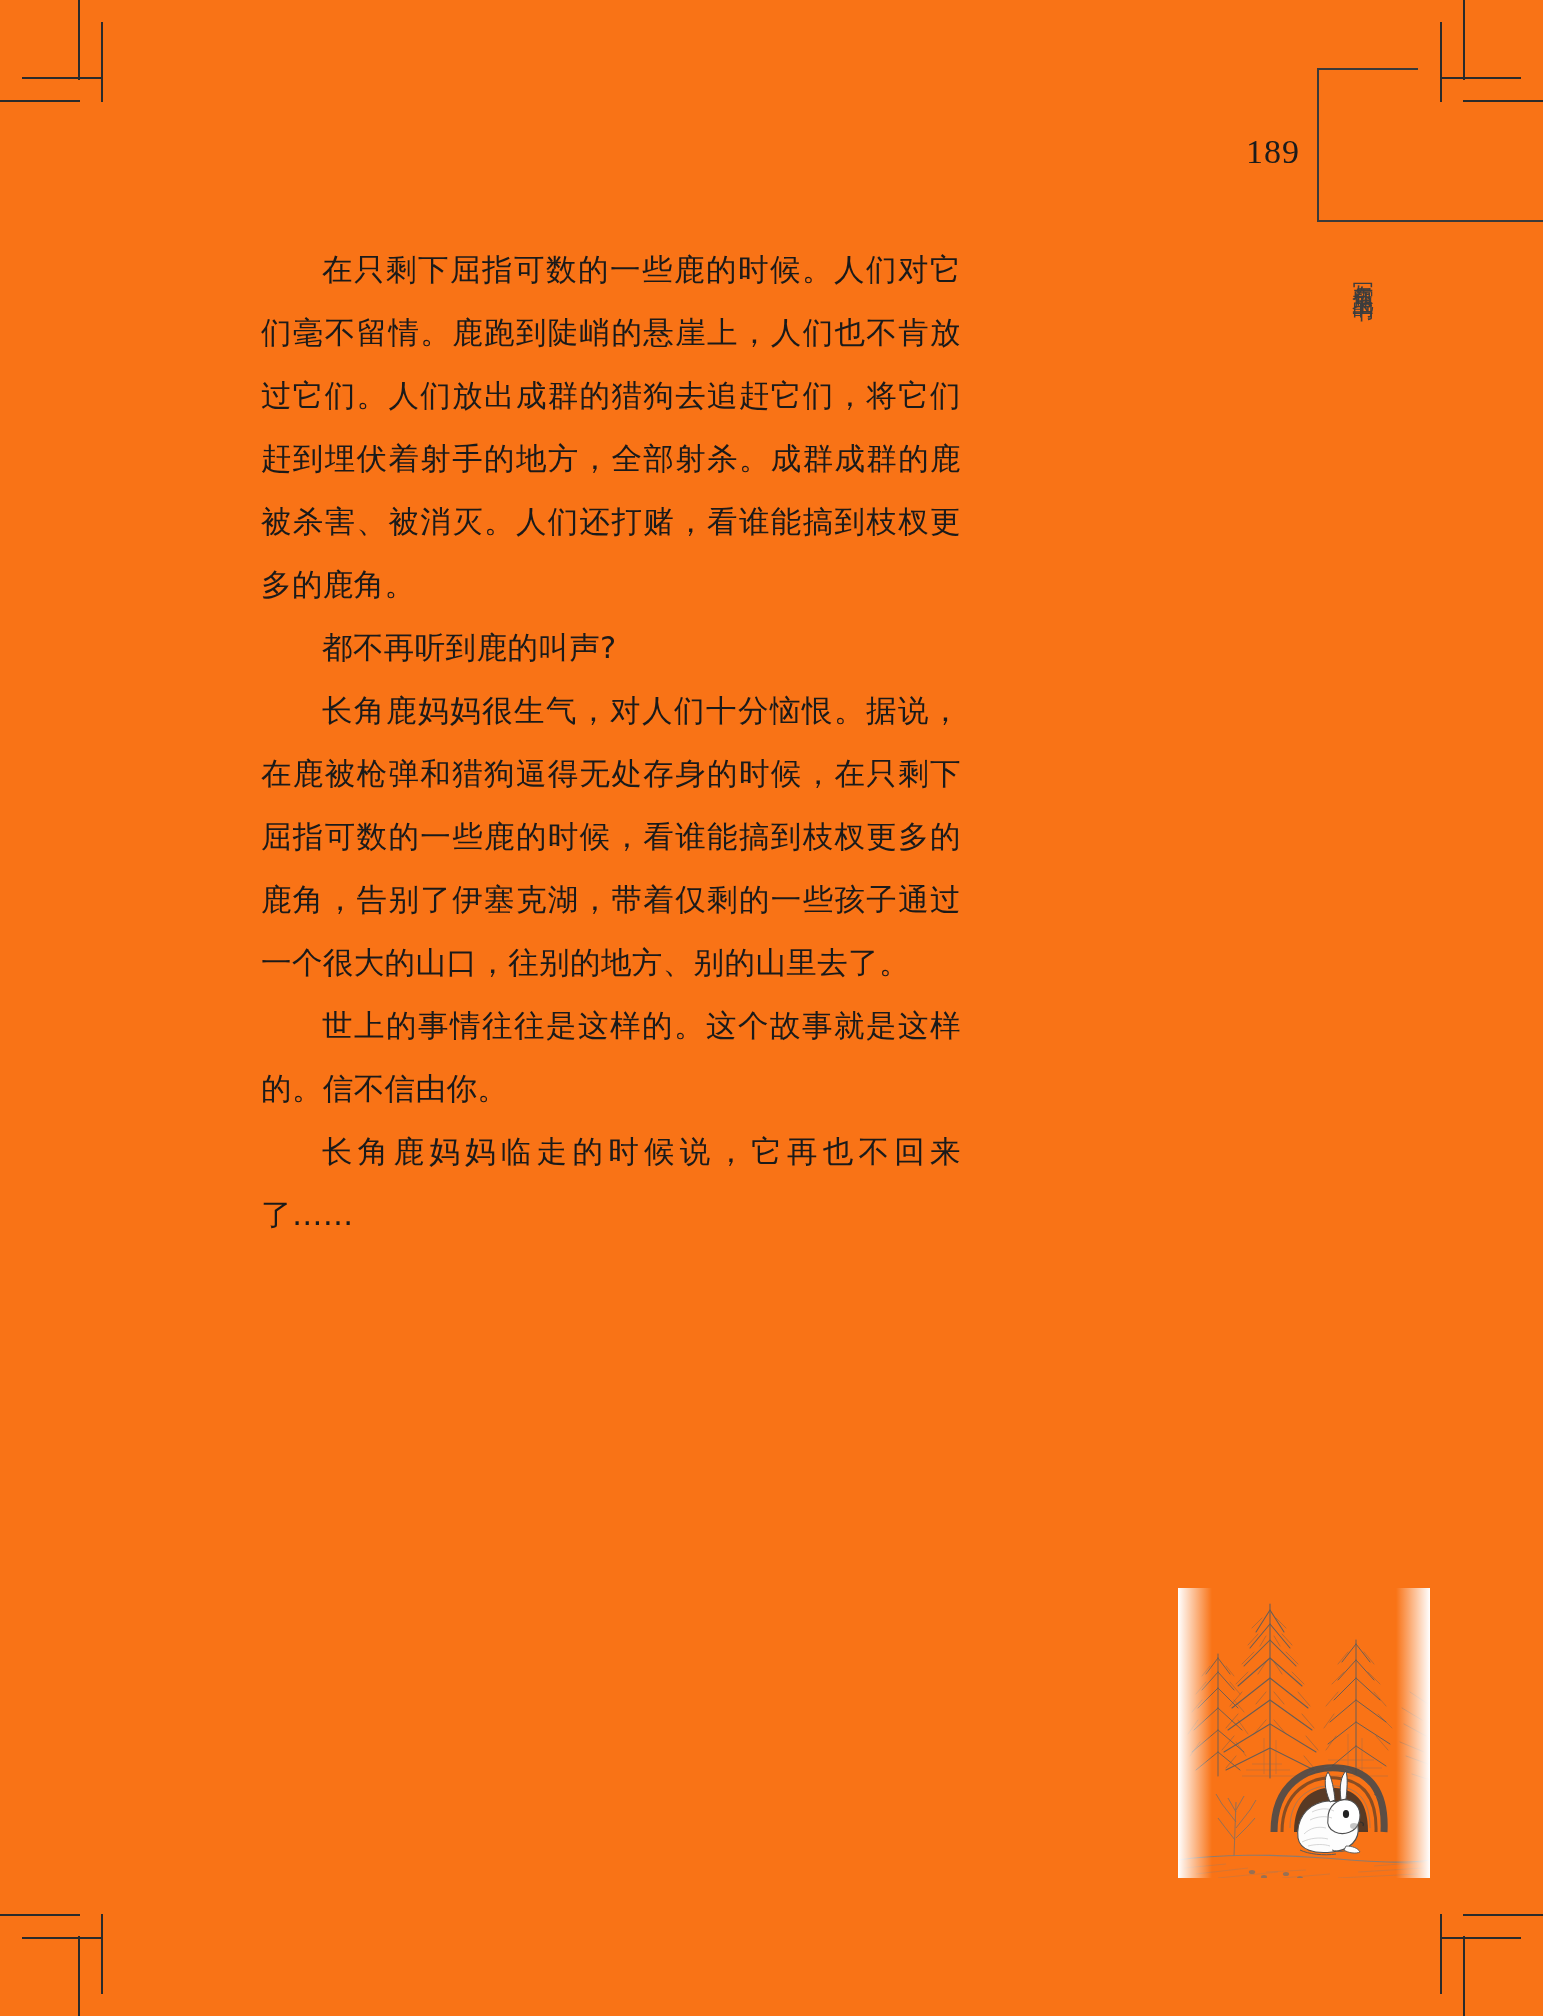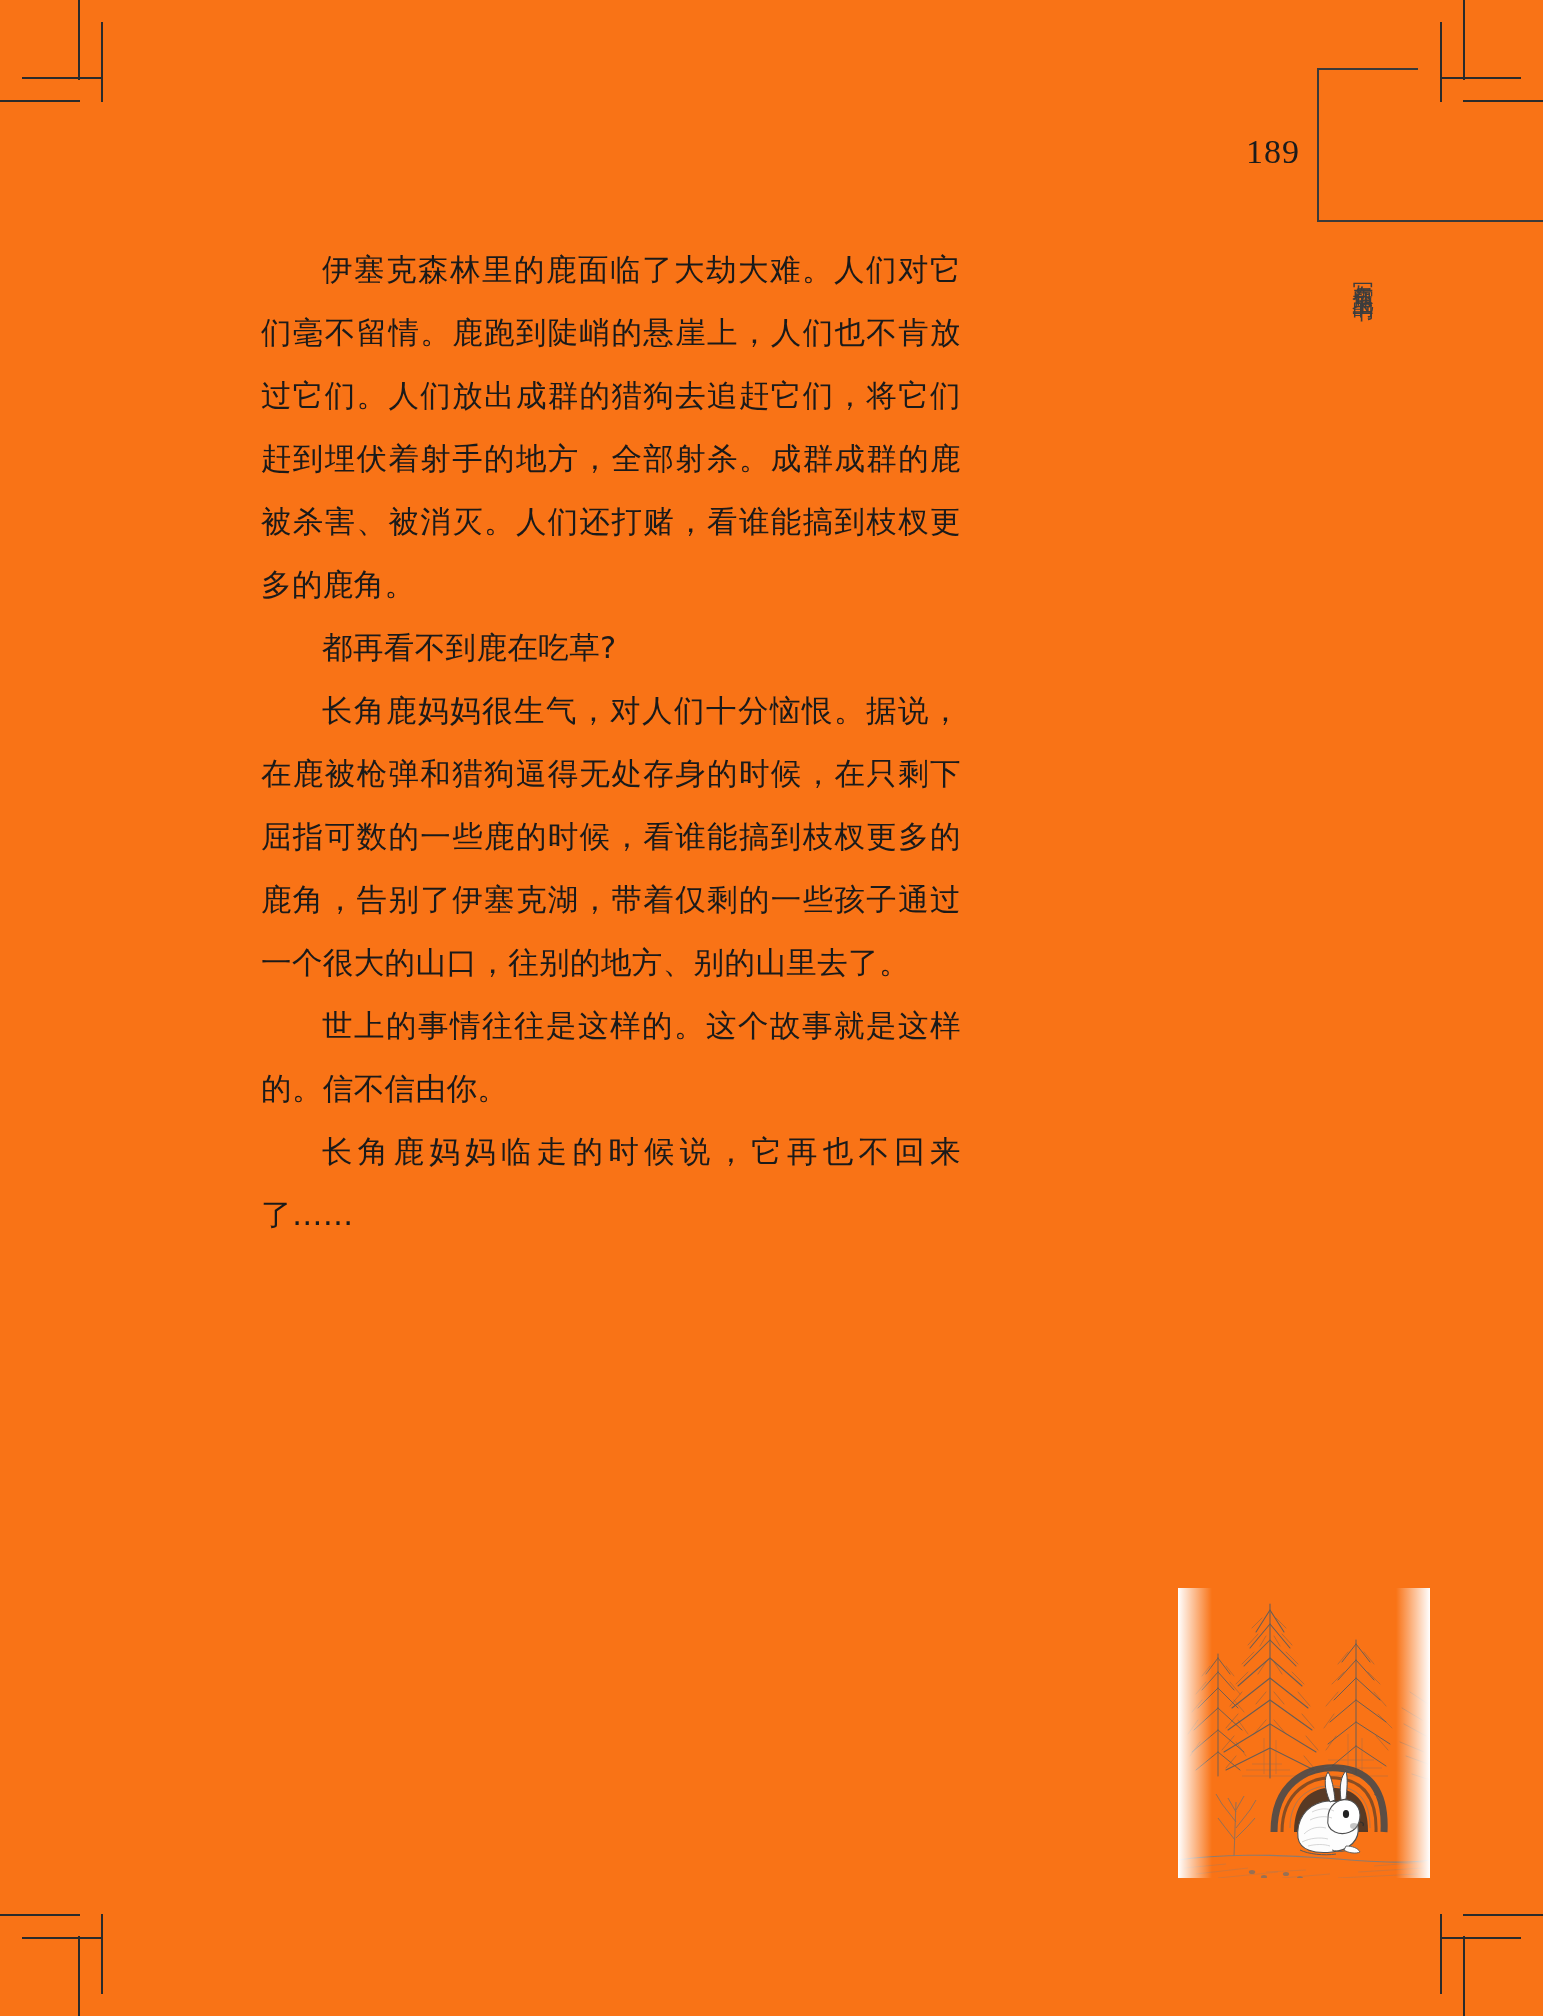--- a/index.html
+++ b/index.html
@@ -147,22 +147,22 @@
 
   <div class="folio-rule v-long"></div>
   <div class="folio-rule h-top"></div>
   <div class="folio-rule h-bot"></div>
 
   <div class="page-number">189</div>
 
   <div class="chapter-title-vertical">写在雪地上的书</div>
 
   <div class="text-column">
-    <p class="para indent">伊塞克森林里的鹿面临了大劫大难。人们对它们毫不留情。鹿跑到陡峭的悬崖上，人们也不肯放过它们。人们放出成群的猎狗去追赶它们，将它们赶到埋伏着射手的地方，全部射杀。成群成群的鹿被杀害、被消灭。人们还打赌，看谁能搞到枝杈更多的鹿角。</p>
-    <p class="para indent">都再看不到鹿在吃草?</p>
+    <p class="para indent">在只剩下屈指可数的一些鹿的时候。人们对它们毫不留情。鹿跑到陡峭的悬崖上，人们也不肯放过它们。人们放出成群的猎狗去追赶它们，将它们赶到埋伏着射手的地方，全部射杀。成群成群的鹿被杀害、被消灭。人们还打赌，看谁能搞到枝杈更多的鹿角。</p>
+    <p class="para indent">都不再听到鹿的叫声?</p>
     <p class="para indent">长角鹿妈妈很生气，对人们十分恼恨。据说，在鹿被枪弹和猎狗逼得无处存身的时候，在只剩下屈指可数的一些鹿的时候，看谁能搞到枝杈更多的鹿角，告别了伊塞克湖，带着仅剩的一些孩子通过一个很大的山口，往别的地方、别的山里去了。</p>
     <p class="para indent">世上的事情往往是这样的。这个故事就是这样的。信不信由你。</p>
     <p class="para indent">长角鹿妈妈临走的时候说，它再也不回来了……</p>
   </div>
 
   <div class="illustration">
     <svg viewBox="0 0 252 290" xmlns="http://www.w3.org/2000/svg" aria-hidden="true">
       <defs>
         <linearGradient id="fadeR" x1="0" y1="0" x2="1" y2="0">
           <stop offset="0" stop-color="#ffffff" stop-opacity="0"></stop>

